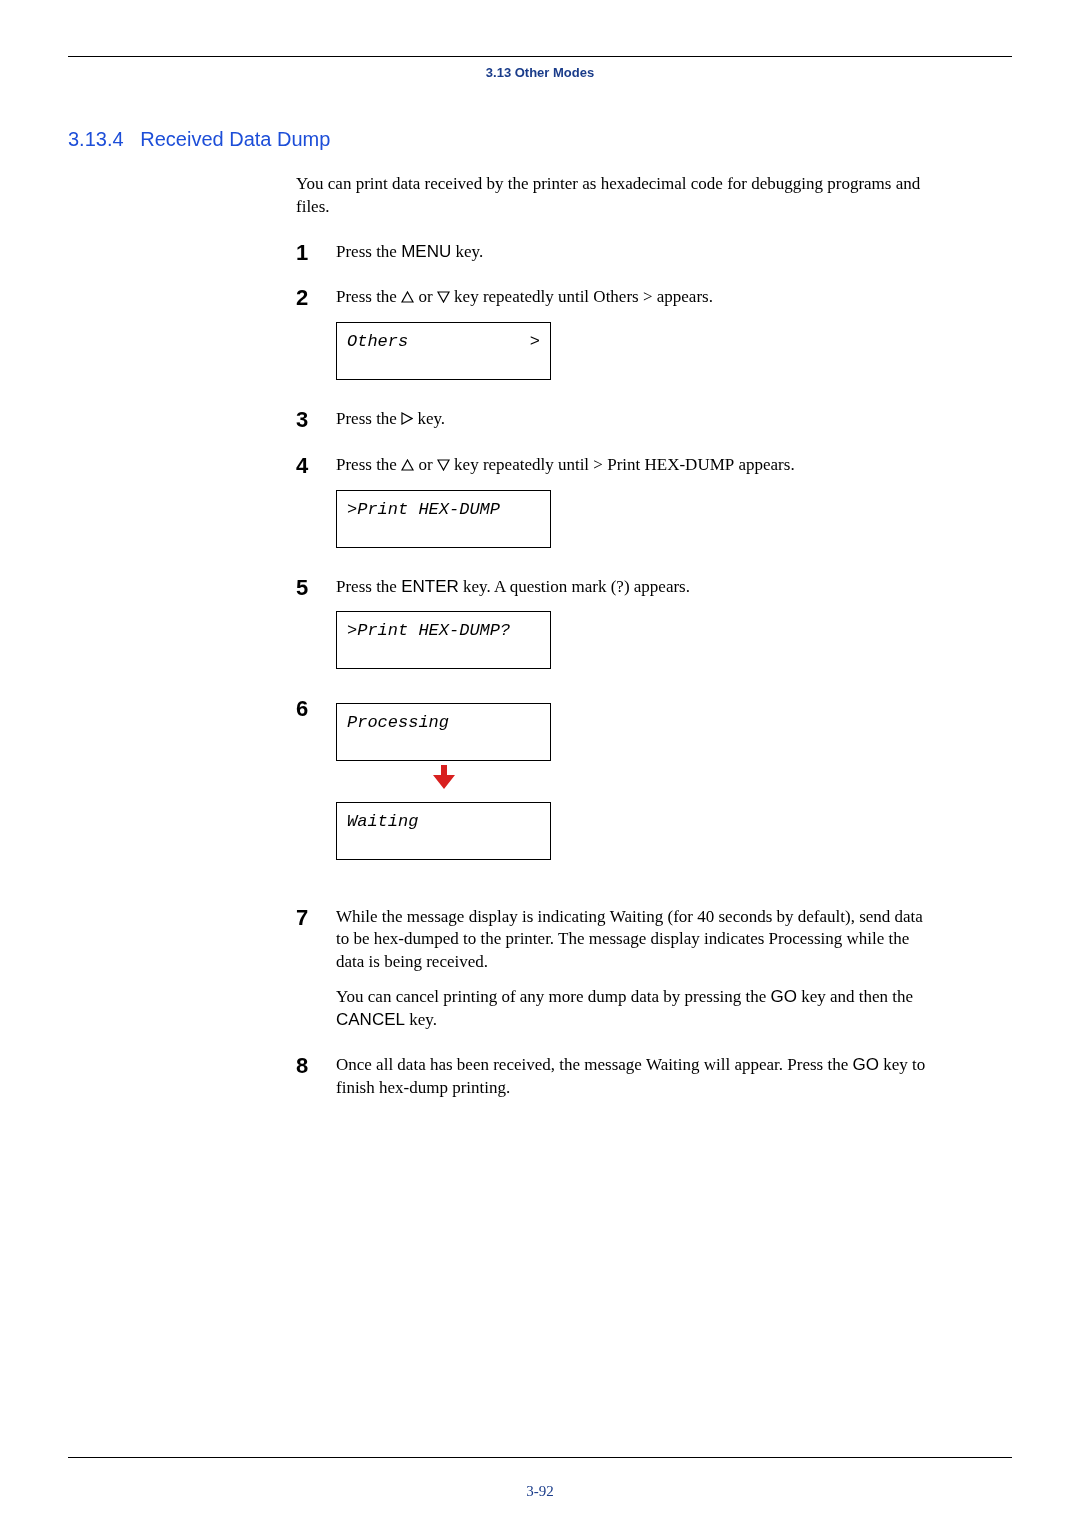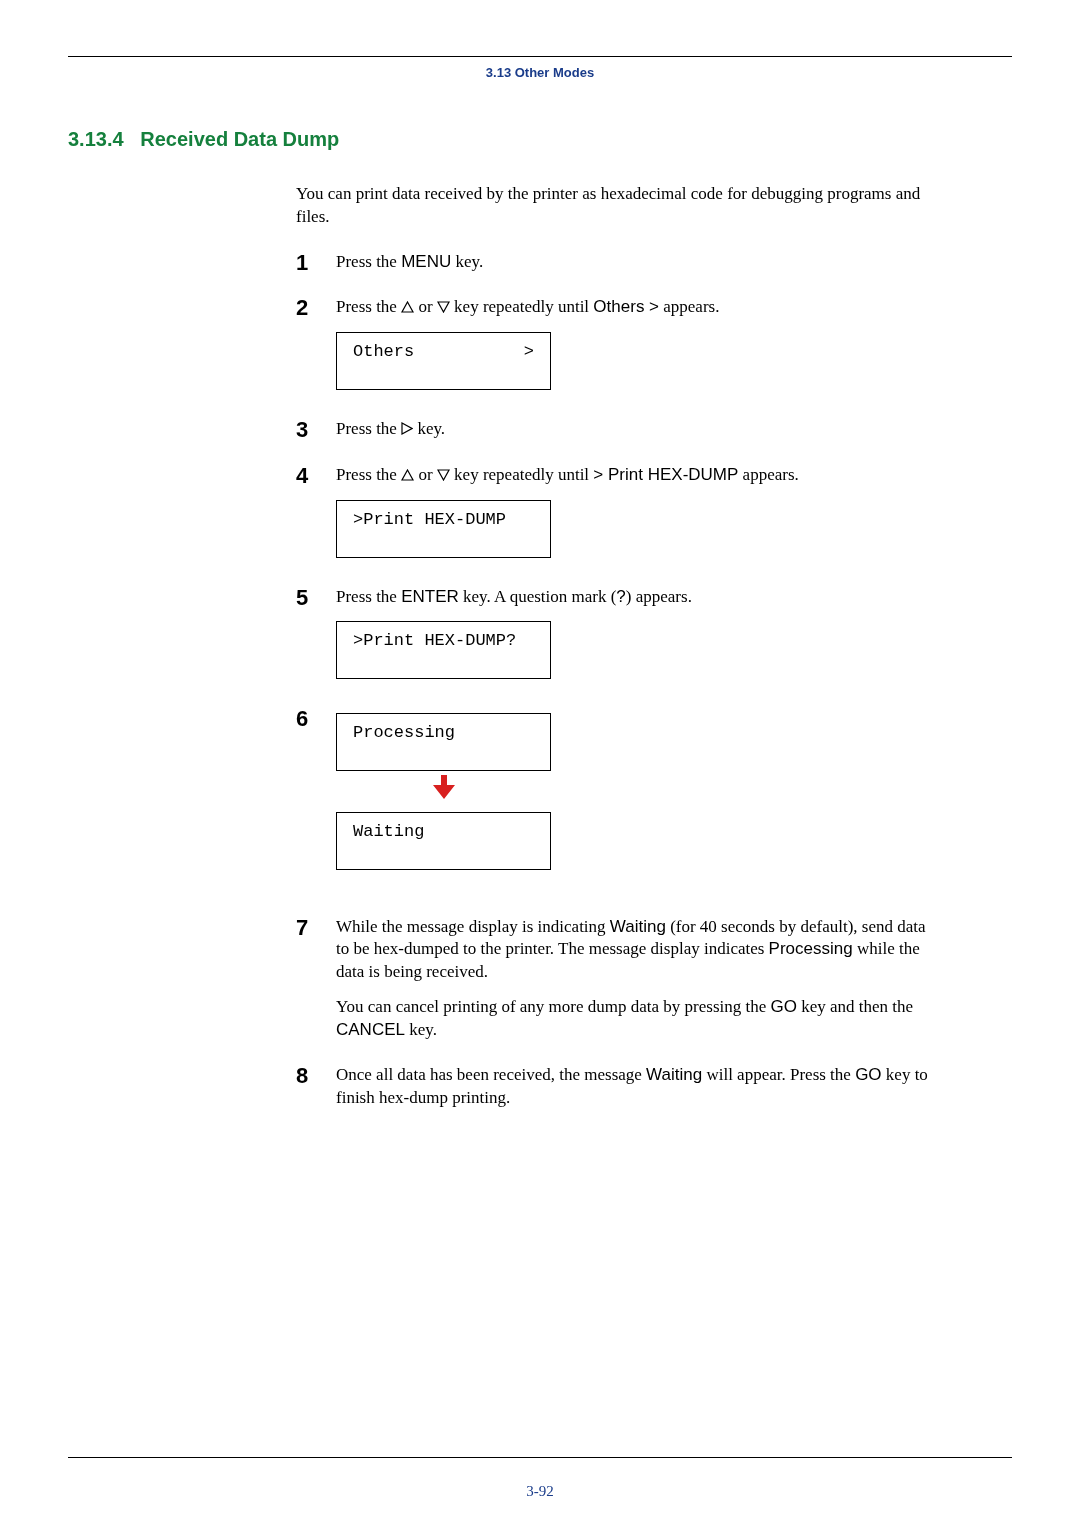--- a/index.html
+++ b/index.html
@@ -17,23 +17,23 @@
     font-family: Arial, Helvetica, sans-serif;
     font-size: 13px;
     font-weight: bold;
     color: #1a3c8a;
     margin-bottom: 48px;
     text-align: center;
   }
   .section-heading {
     font-family: Arial, Helvetica, sans-serif;
     font-size: 20px;
-    font-weight: bold;
-    color: #15803d;
-    margin-bottom: 32px;
+    font-weight: normal;
+    color: #1d4ed8;
+    margin-bottom: 22px;
   }
   .content-col {
     margin-left: 228px;
     width: 640px;
   }
   .intro {
     font-size: 17px;
     line-height: 1.35;
     margin-bottom: 22px;
   }
@@ -50,36 +50,37 @@
     color: #000;
     line-height: 1.1;
   }
   .step-body {
     flex: 1;
     font-size: 17px;
     line-height: 1.35;
   }
   .step-body p { margin-bottom: 12px; }
   .key { font-family: Arial, Helvetica, sans-serif; font-weight: normal; }
-  .mono { font-family: Liberation Sans, sans-serif; text-align: right; }
+  .mono { font-family: Liberation Serif, serif; text-align: right; }
   .tri {
     display: inline-block;
     vertical-align: -1px;
   }
   .lcd {
     border: 1px solid #000;
     width: 215px;
     height: 58px;
-    padding: 8px 16px;
+    padding: 8px 10px;
     font-family: "Courier New", Courier, monospace;
     font-size: 17px;
     margin: 6px 0 18px 0;
     display: flex;
     align-items: flex-start;
     justify-content: space-between;
+    font-style: italic;
   }
   .lcd .lcd-right { }
   .lcd-stack { margin: 6px 0 18px 0; }
   .lcd-stack .lcd { margin: 0; }
   .arrow-down {
     text-align: center;
     width: 215px;
     padding: 4px 0 6px 0;
   }
   .arrow-down svg { display: inline-block; }

